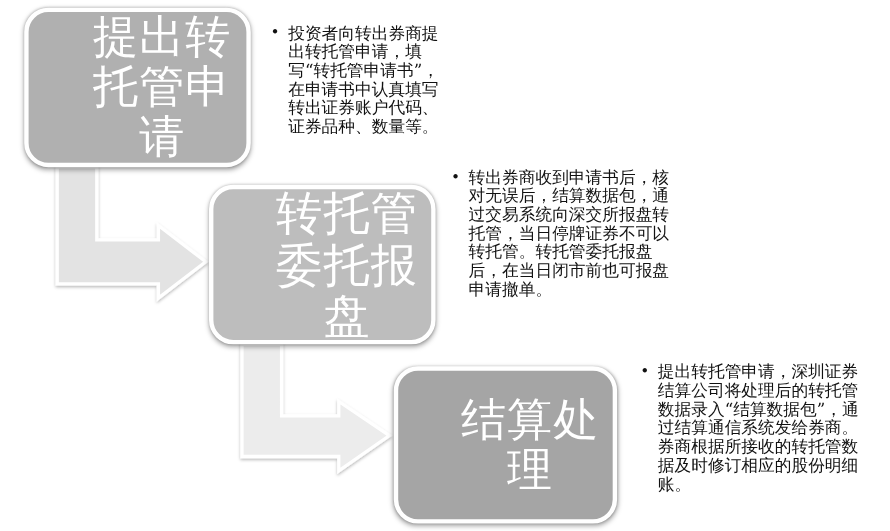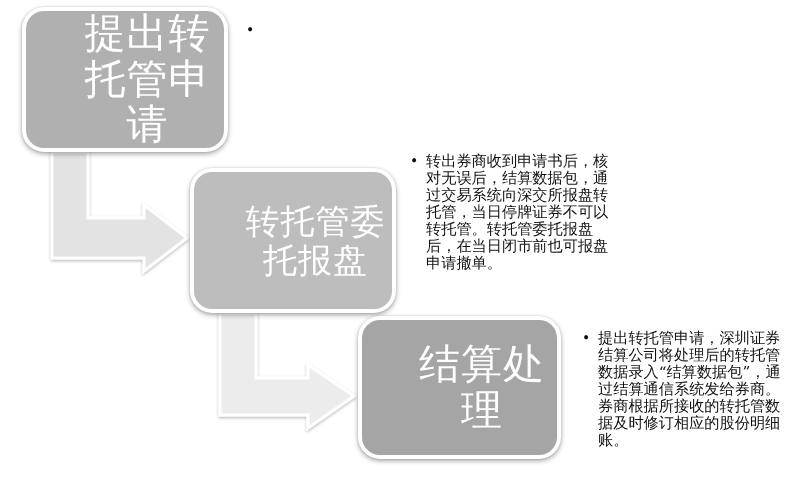--- a/index.html
+++ b/index.html
@@ -39,24 +39,24 @@
     .step-1 {
       left: 22px; top: 7px;
       width: 206px; height: 145px;
       background: #b0b0b0;
       font-size: 41px;
     }
     .step-2 {
       left: 190px; top: 168px;
       width: 206px; height: 145px;
       background: #bdbdbd;
-      font-size: 34px;
+      font-size: 42px;
     }
     .step-3 {
-      left: 358px; top: 316px;
+      left: 358px; top: 333px;
       width: 203px; height: 143px;
       background: #a5a5a5;
       font-size: 41px;
       align-items: center;
     }
     .step-label {
       display: block;
       padding: 0 6px;
       word-break: break-all;
     }
@@ -110,20 +110,21 @@
 <div class="step-box step-2">
   <span class="step-label">转托管委托报盘</span>
 </div>
 
 <div class="step-box step-3">
   <span class="step-label">结算处理</span>
 </div>
 
 <div class="desc desc-1">
   <span class="bullet">•</span>
+  <span class="text">投资者向转出券商提出转托管申请，填写“转托管申请书”，在申请书中认真填写转出证券账户代码、证券品种、数量等。</span>
 </div>
 
 <div class="desc desc-2">
   <span class="bullet">•</span>
   <span class="text">转出券商收到申请书后，核对无误后，结算数据包，通过交易系统向深交所报盘转托管，当日停牌证券不可以转托管。转托管委托报盘后，在当日闭市前也可报盘申请撤单。</span>
 </div>
 
 <div class="desc desc-3">
   <span class="bullet">•</span>
   <span class="text">提出转托管申请，深圳证券结算公司将处理后的转托管数据录入“结算数据包”，通过结算通信系统发给券商。券商根据所接收的转托管数据及时修订相应的股份明细账。</span>

